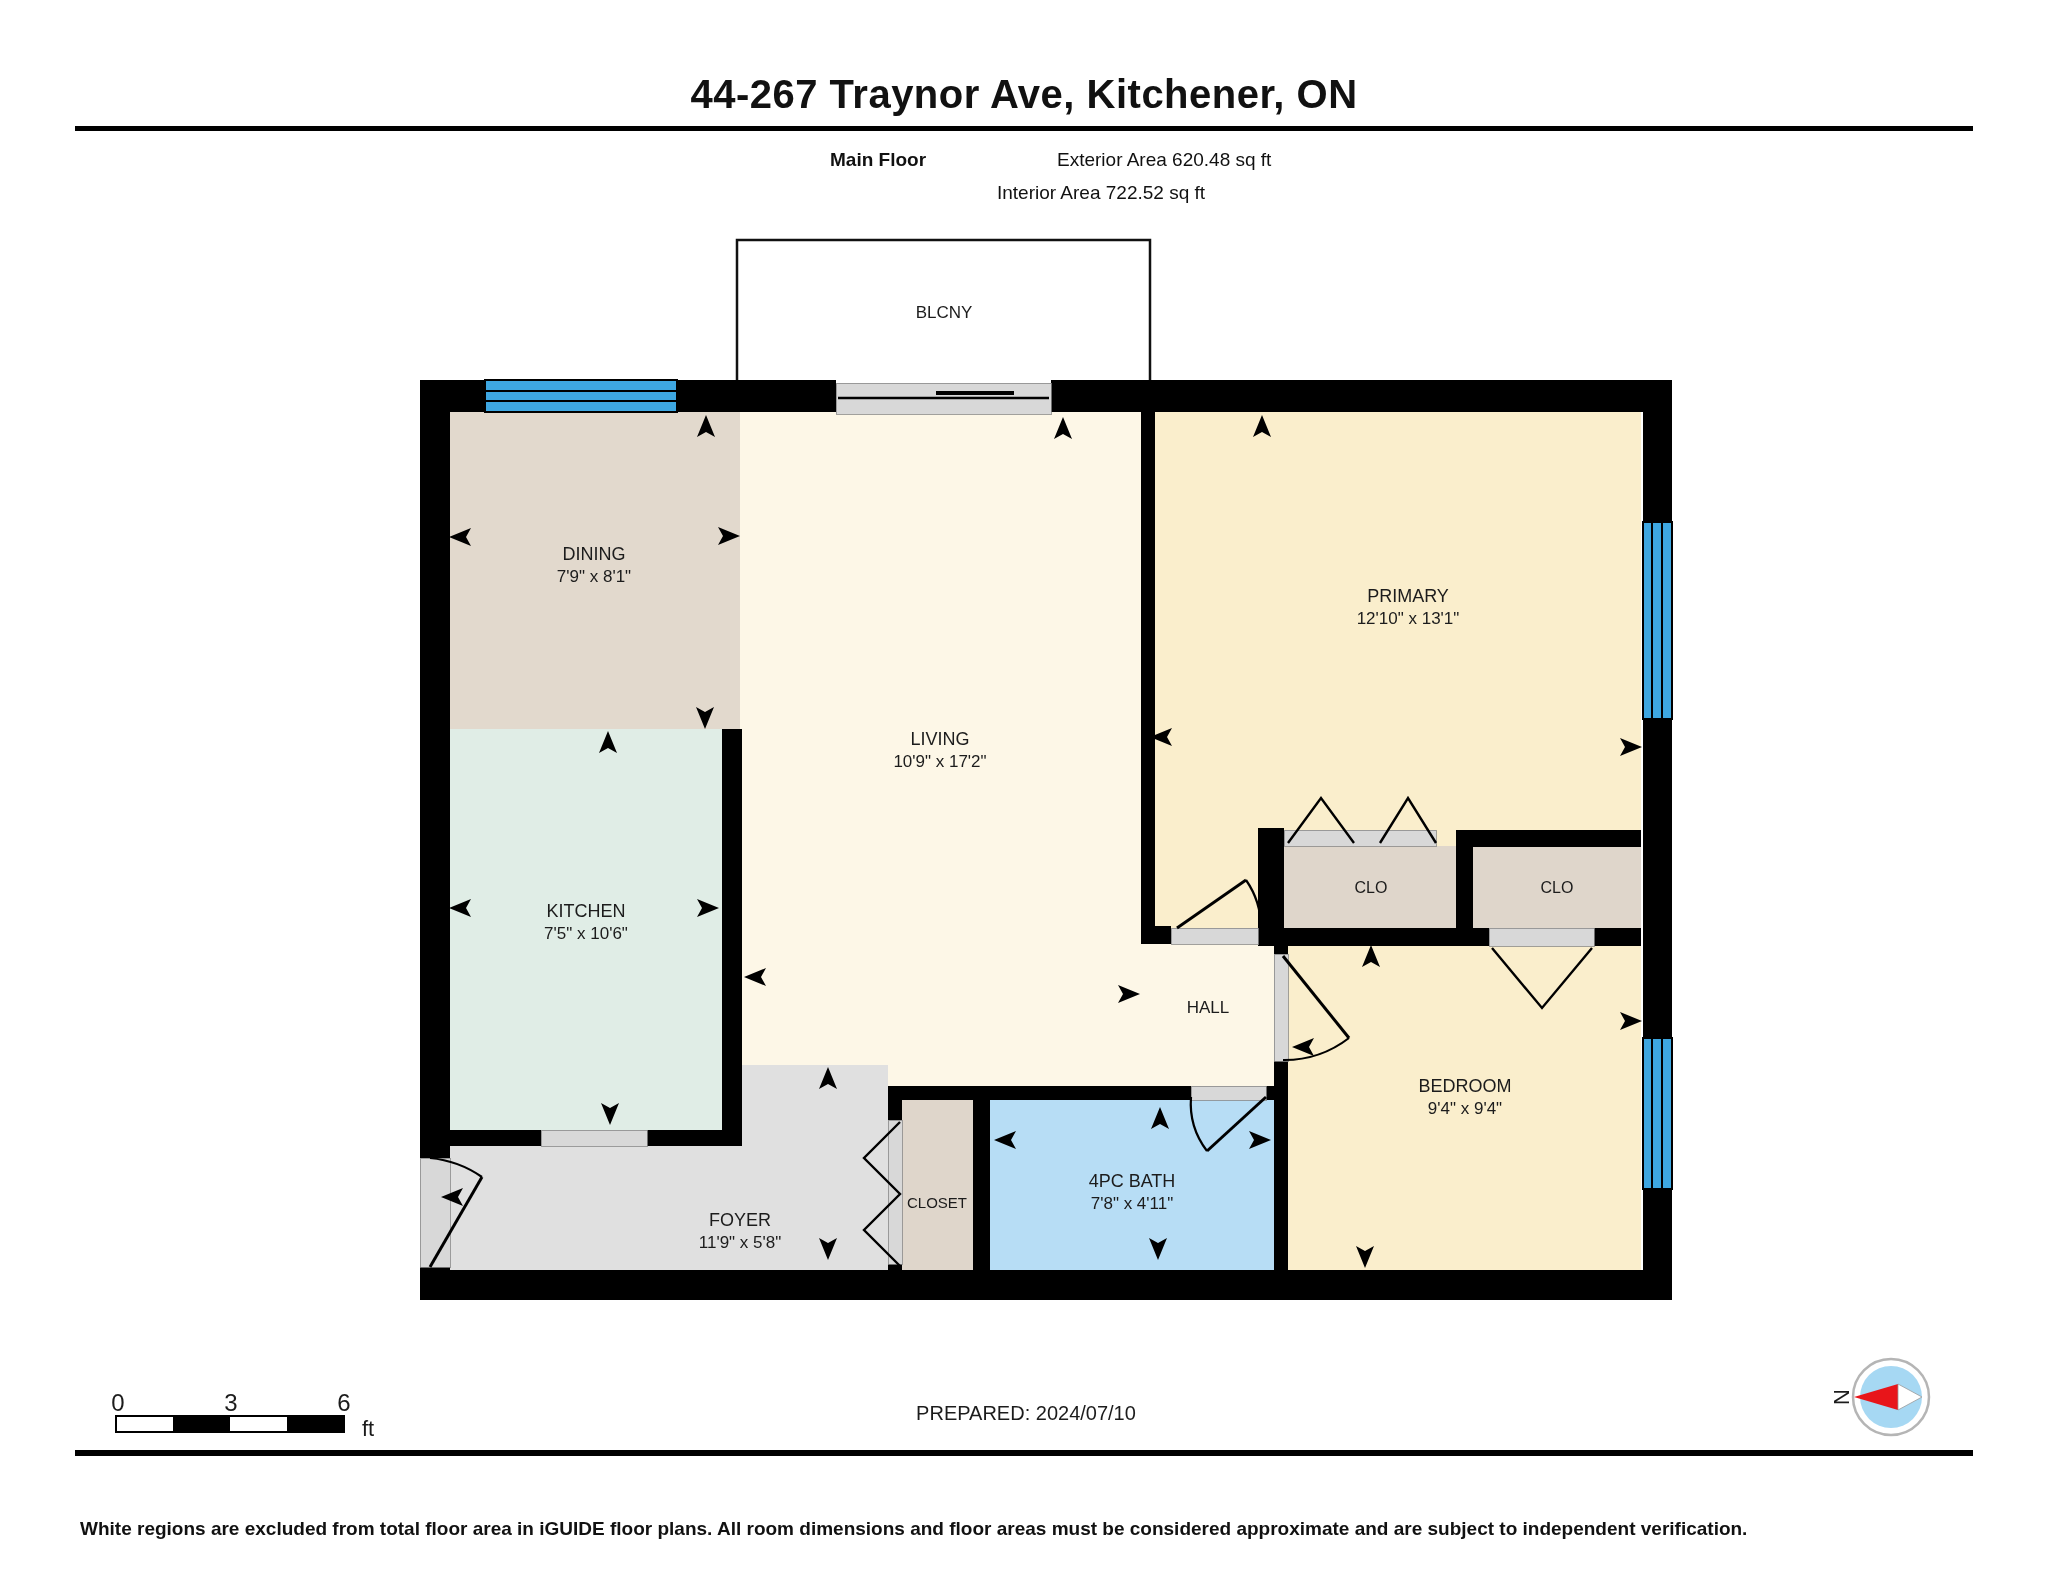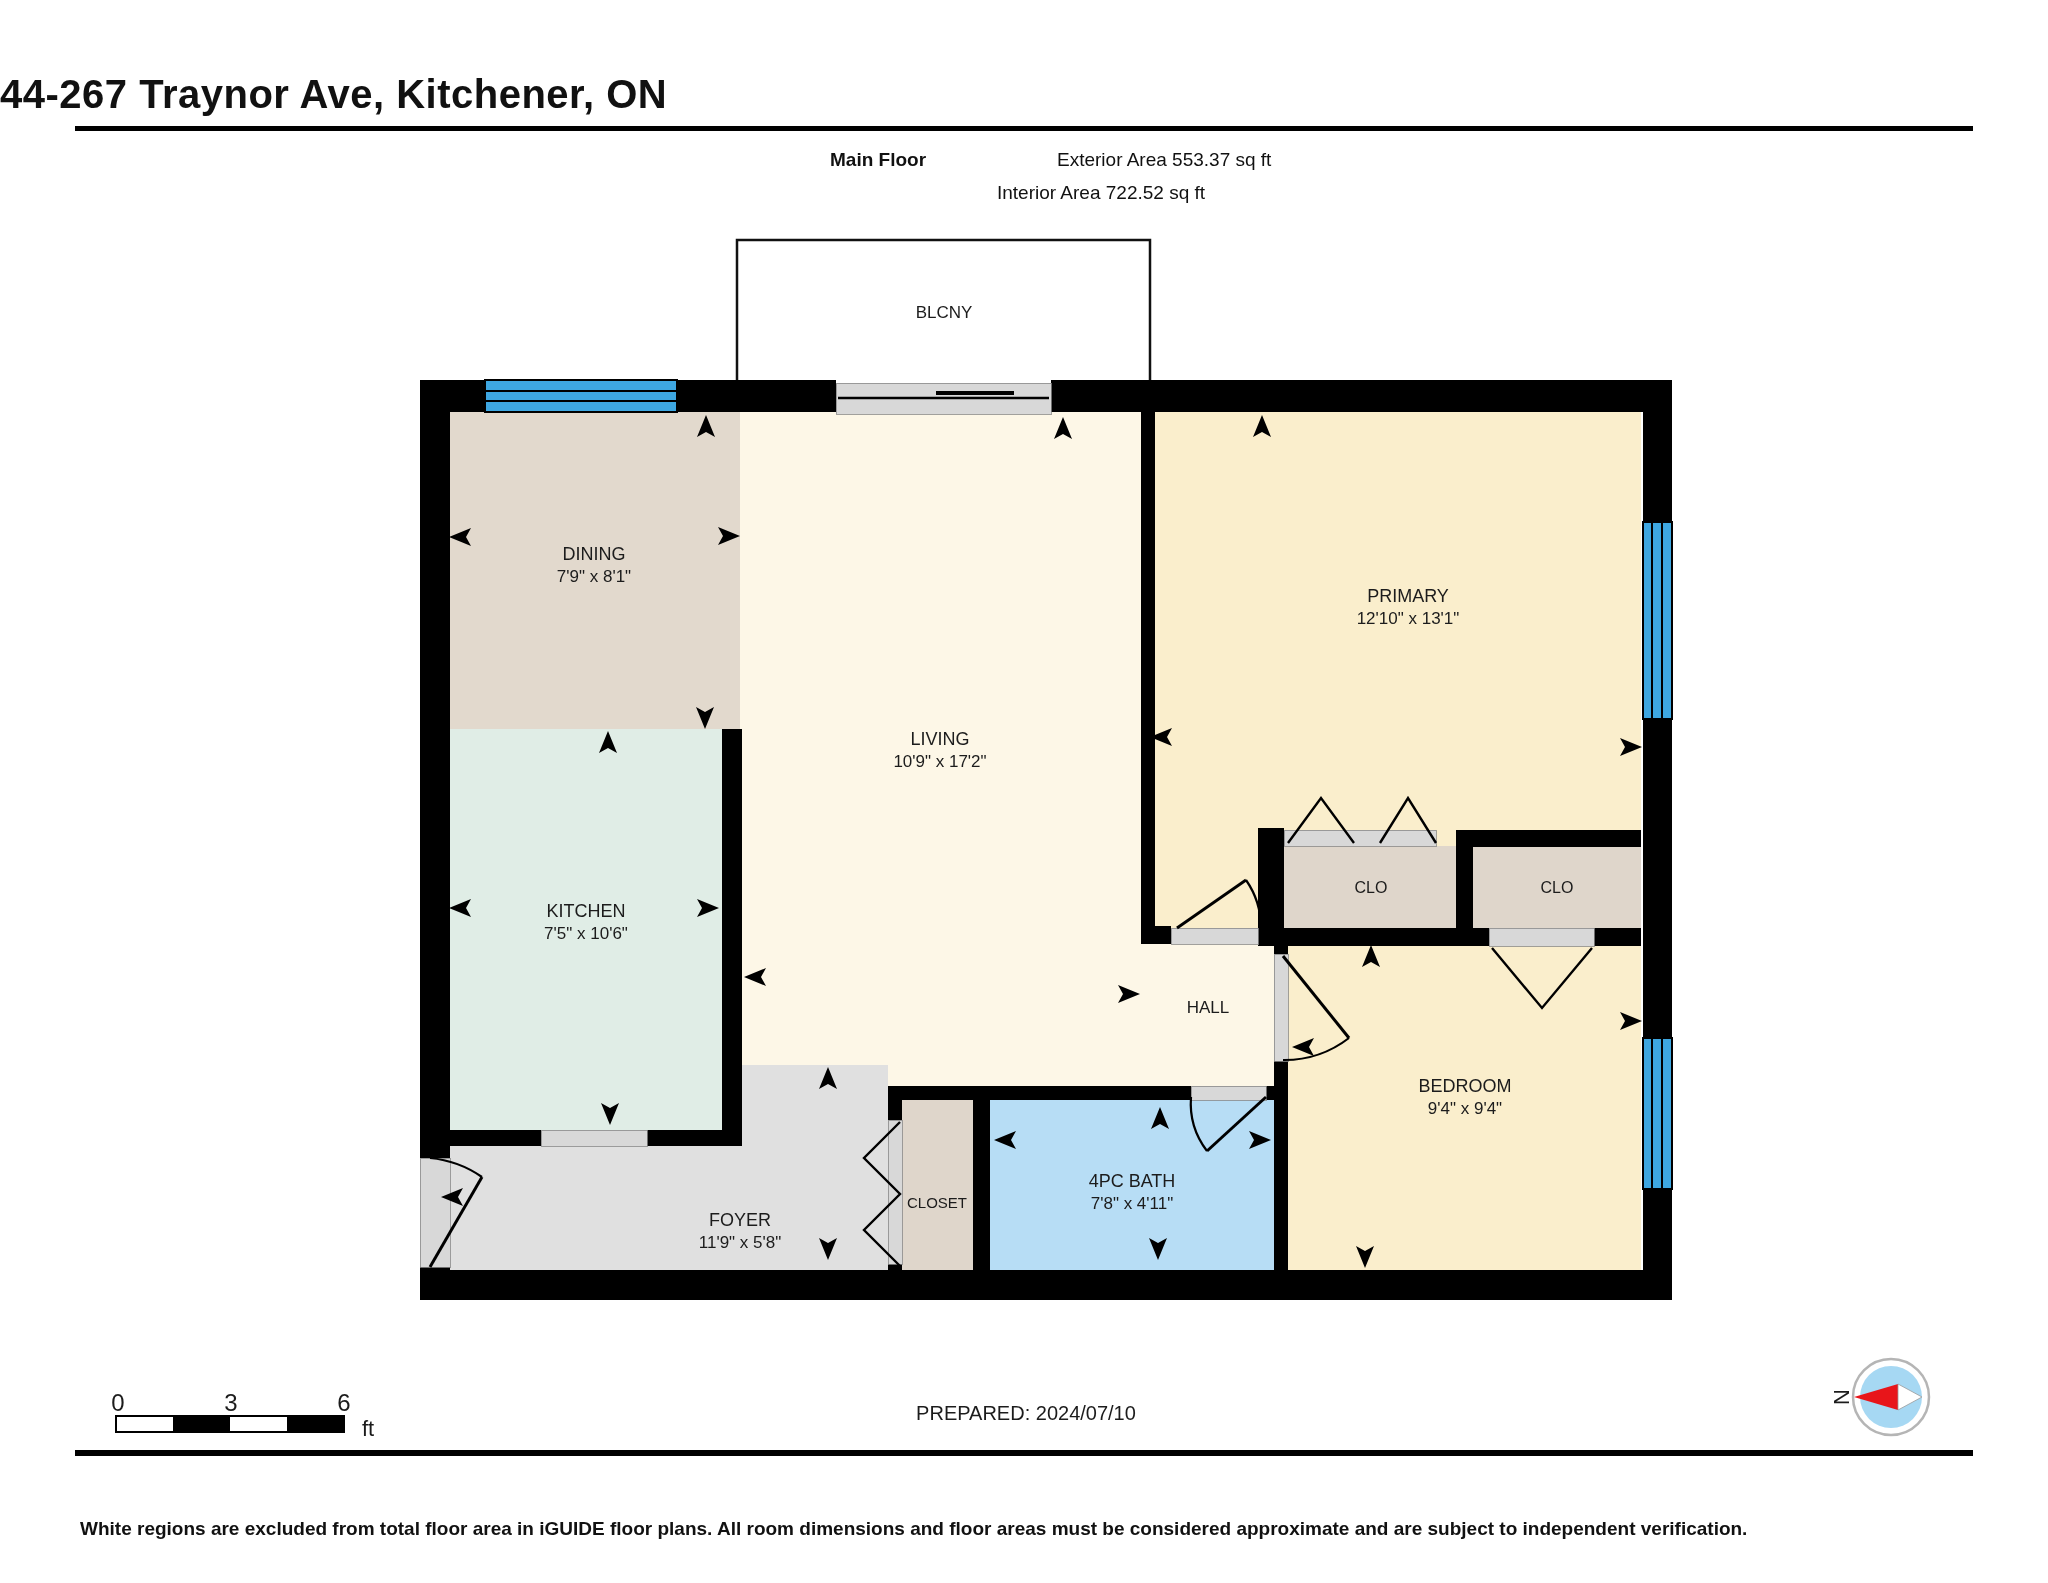--- a/index.html
+++ b/index.html
@@ -1,18 +1,18 @@
 <!DOCTYPE html>
 <html><head>
 <meta charset="utf-8">
 <style>
   html,body{margin:0;padding:0;background:#fff;}
   body{width:2048px;height:1583px;position:relative;font-family:"Liberation Sans",sans-serif;color:#111;}
   .abs{position:absolute;}
-  #page-title{left:0;top:72px;width:2048px;text-align:left;font-size:40px;font-weight:bold;letter-spacing:0.5px;}
+  #page-title{left:0;top:72px;width:2048px;text-align:center;font-size:40px;font-weight:bold;letter-spacing:0.5px;}
   #header-rule{left:75px;top:126px;width:1898px;height:5px;background:#000;}
   #floor-label{left:830px;top:149px;width:200px;text-align:left;font-size:19px;font-weight:bold;}
   #exterior-area{left:1057px;top:149px;font-size:19px;}
   #interior-area{left:997px;top:182px;font-size:19px;}
   #plan-svg{left:0;top:0;}
   svg text{font-family:"Liberation Sans",sans-serif;fill:#1c1c1c;}
   .room-name{font-size:18px;}
   .room-dims{font-size:17px;}
   .small-label{font-size:16px;}
   .tiny-label{font-size:15px;}
@@ -26,21 +26,21 @@
   .arrow{fill:#000;}
   #divider{left:75px;top:1450px;width:1898px;height:6px;background:#000;}
   #footer-note{left:80px;top:1518px;width:1900px;font-size:19px;font-weight:bold;}
 </style>
 </head>
 <body>
 
 <div class="abs" id="page-title">44-267 Traynor Ave, Kitchener, ON</div>
 <div class="abs" id="header-rule"></div>
 <div class="abs" id="floor-label">Main Floor</div>
-<div class="abs" id="exterior-area">Exterior Area 553.37 sq ft</div>
+<div class="abs" id="exterior-area">Exterior Area 620.48 sq ft</div>
 <div class="abs" id="interior-area">Interior Area 722.52 sq ft</div>
 
 <svg class="abs" id="plan-svg" width="2048" height="1583" viewBox="0 0 2048 1583" xmlns="http://www.w3.org/2000/svg">
 
   <g>
     <rect x="450" y="412" width="290" height="317" fill="#e2d9cd"></rect>
     <rect x="450" y="729" width="272" height="401" fill="#e0ede6"></rect>
     <rect x="740" y="412" width="401" height="653" fill="#fdf7e7"></rect>
     <rect x="1141" y="928" width="147" height="172" fill="#fdf7e7"></rect>
     <rect x="888" y="1065" width="253" height="21" fill="#fdf7e7"></rect>

